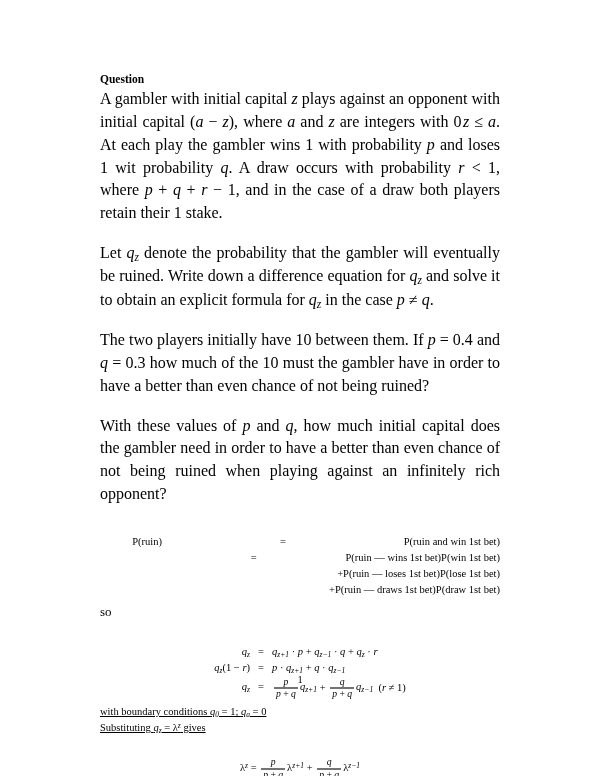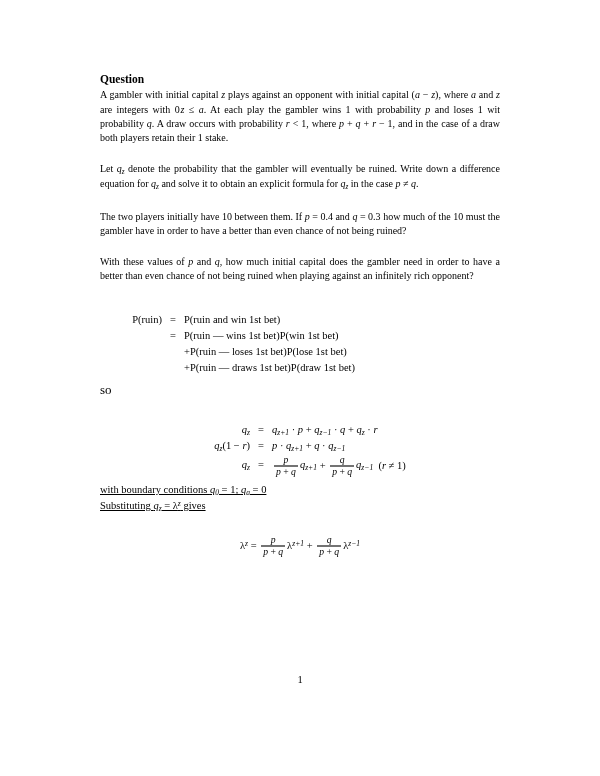--- a/index.html
+++ b/index.html
@@ -30,21 +30,21 @@
     width: 400px;
   }
   h2.section {
     font-family: "Liberation Serif", serif;
     font-size: 11.5px;
     font-weight: bold;
     margin: 0 0 2px 0;
     line-height: 1.25;
   }
   p.para {
-    font-size: 10px;
+    font-size: 16px;
     line-height: 1.42;
     margin: 0 0 11px 0;
     text-align: justify;
     text-justify: inter-word;
   }
   .mathvar {
     font-family: "Liberation Serif", serif;
     font-style: italic;
   }
   sub.vsub {
@@ -62,20 +62,21 @@
 
   
   .align-block {
     font-size: 10.5px;
     line-height: 1.5;
     margin: 0;
   }
   .align-row {
     display: flex;
     align-items: baseline;
+    justify-content: space-between;
   }
   .align-lhs {
     text-align: right;
     white-space: nowrap;
   }
   .align-rel {
     width: 22px;
     text-align: center;
     white-space: nowrap;
   }

